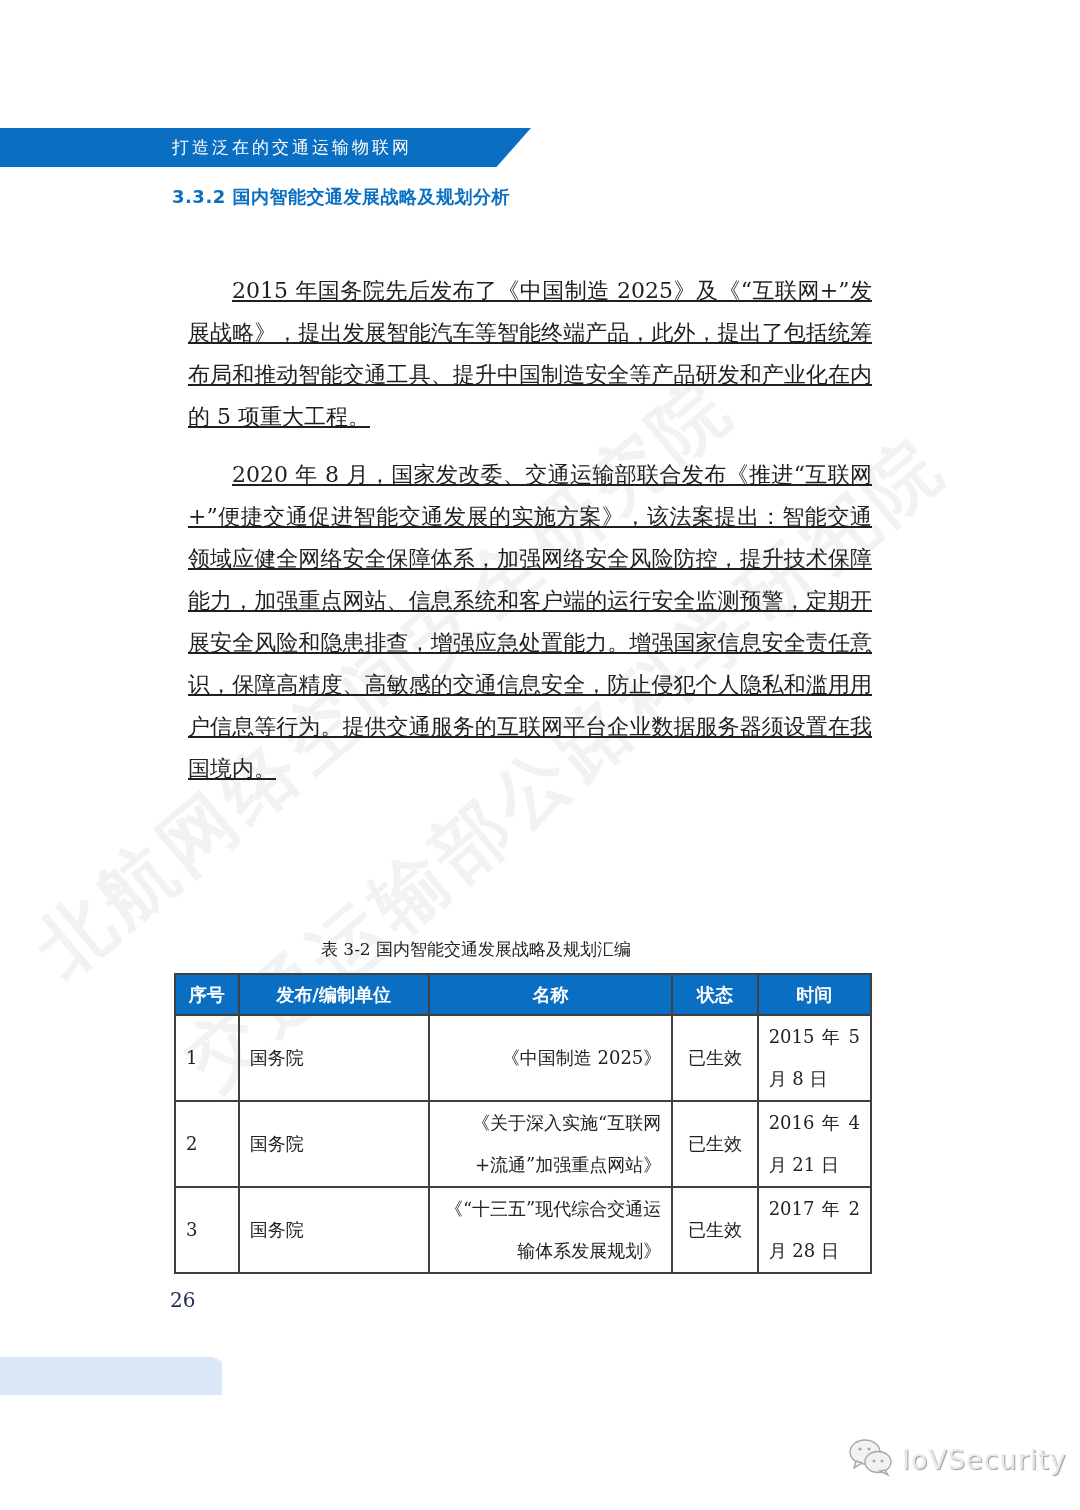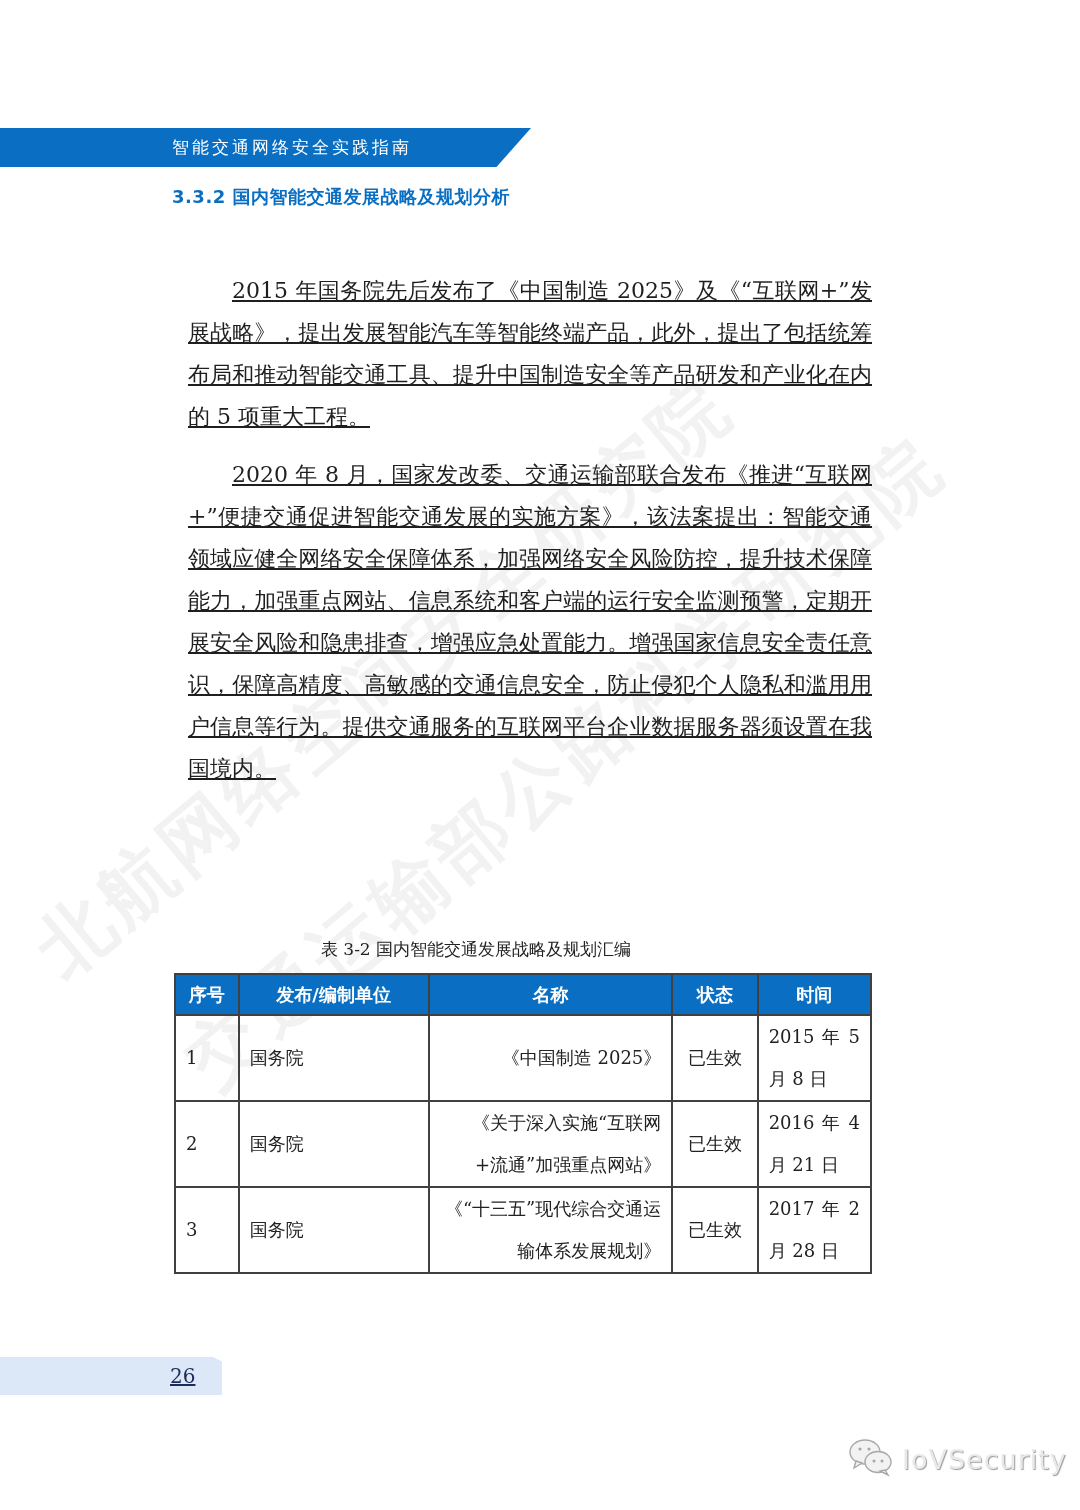--- a/index.html
+++ b/index.html
@@ -52,22 +52,22 @@
     td.c-org { width: 170px; padding-left: 12px; }
     td.c-name { width: 224px; text-align: right; }
     td.c-status { width: 64px; text-align: center; }
     td.c-time { width: 92px; text-align: justify; }
     .page-tab {
       position: absolute; left: 0; top: 1357px; width: 222px; height: 38px;
       background: #dce8f7;
       clip-path: polygon(0 0, 96% 0, 100% 12%, 100% 100%, 0 100%);
     }
     .page-number {
-      position: absolute; left: 170px; top: 1364px;
-      font-size: 20px; color: #1d2b5a; text-decoration: underline;
+      position: absolute; left: 170px; top: 1288px;
+      font-size: 20px; color: #1d2b5a;
     }
     .wm-logo {
       position: absolute; left: 848px; top: 1437px; display: flex; align-items: center; gap: 8px;
     }
     .wm-logo-text {
       font-family: "DejaVu Sans", sans-serif; font-size: 27px; color: #e9e9e9;
       text-shadow: 1px 1px 1px #9a9a9a; letter-spacing: 1px;
     }
     .watermark {
       position: absolute; color: rgba(0,0,0,0.05);
@@ -77,21 +77,21 @@
       pointer-events: none;
     }
   </style>
 </head>
 <body>
 
 <div class="watermark" style="left:80px; top:900px;">北航网络空间安全研究院</div>
 <div class="watermark" style="left:230px; top:1010px;">交通运输部公路科学研究院</div>
 
 <div class="banner"></div>
-<div class="banner-title">智能交通网络安全实践指南</div>
+<div class="banner-title">打造泛在的交通运输物联网</div>
 
 <div class="section-heading">3.3.2 国内智能交通发展战略及规划分析</div>
 
 <div class="body-text" style="top:254px;">
   <p class="para">2015 年国务院先后发布了《中国制造 2025》及《“互联网+”发展战略》，提出发展智能汽车等智能终端产品，此外，提出了包括统筹布局和推动智能交通工具、提升中国制造安全等产品研发和产业化在内的 5 项重大工程。</p>
   <p class="para">2020 年 8 月，国家发改委、交通运输部联合发布《推进“互联网+”便捷交通促进智能交通发展的实施方案》，该法案提出：智能交通领域应健全网络安全保障体系，加强网络安全风险防控，提升技术保障能力，加强重点网站、信息系统和客户端的运行安全监测预警，定期开展安全风险和隐患排查，增强应急处置能力。增强国家信息安全责任意识，保障高精度、高敏感的交通信息安全，防止侵犯个人隐私和滥用用户信息等行为。提供交通服务的互联网平台企业数据服务器须设置在我国境内。</p>
 </div>
 
 <div class="caption">表 3-2  国内智能交通发展战略及规划汇编</div>
 

